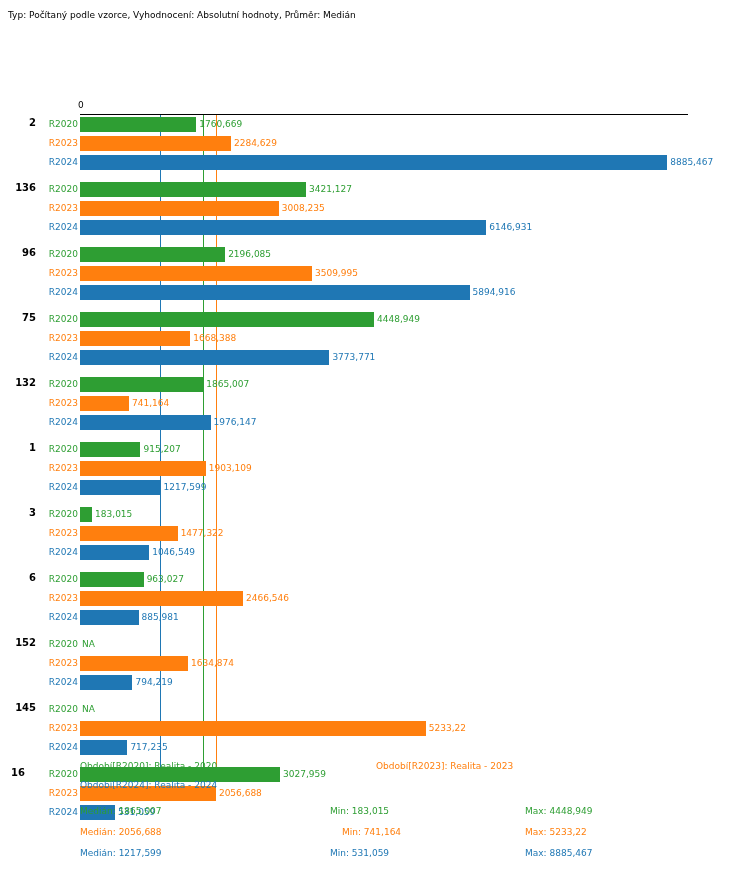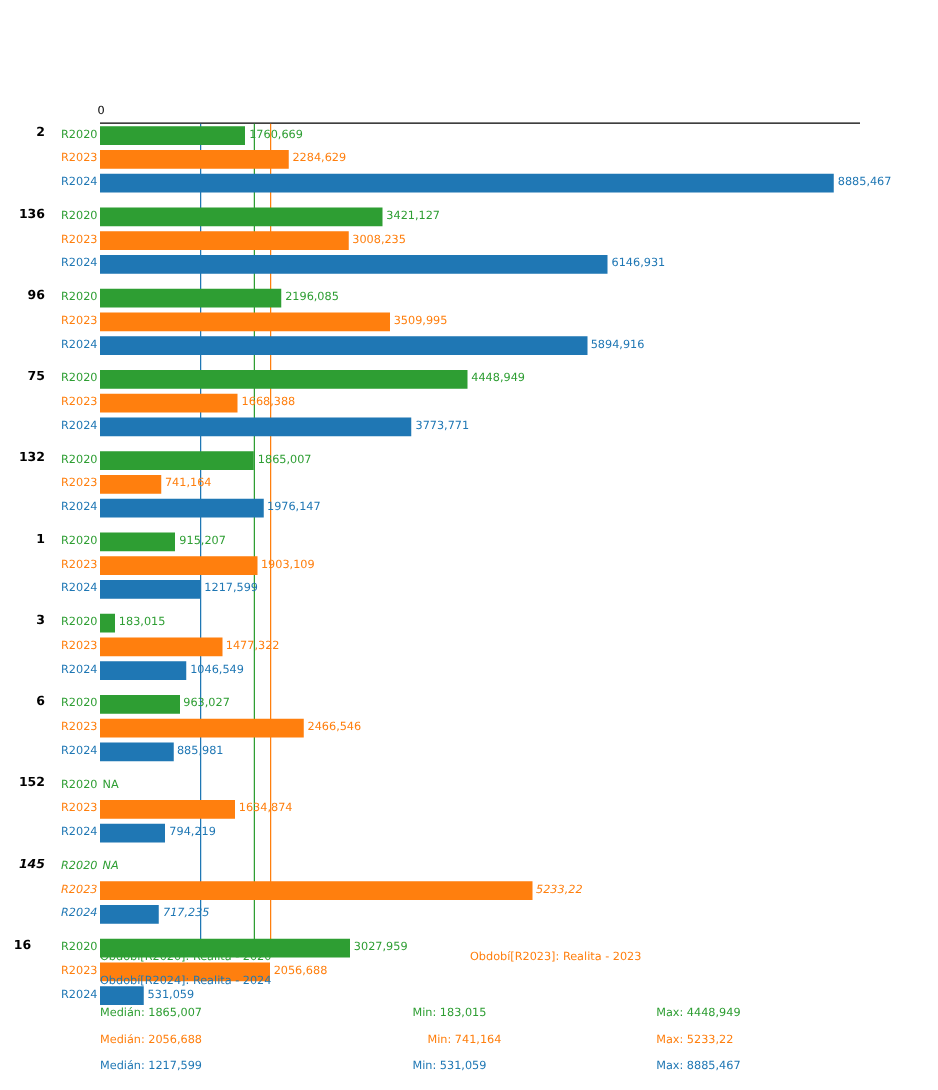--- a/index.html
+++ b/index.html
@@ -137,20 +137,21 @@
   .stat-cell {
     position: absolute;
     white-space: nowrap;
     line-height: 13px;
   }
 </style>
 </head>
 <body>
 
 <div class="header">
+  <div class="subtitle">Typ: Počítaný podle vzorce, Vyhodnocení: Absolutní hodnoty, Průměr: Medián</div>
 </div>
 
 <div class="chart-area" id="chart-area">
   <div class="axis-zero-label">0</div>
   <div class="axis-top"></div>
 <div class="vline" style="left: 203.253px; background: rgb(46, 158, 51);"></div>
     <div class="vline" style="left: 215.92px; background: rgb(255, 127, 14);"></div>
     <div class="vline" style="left: 160.467px; background: rgb(31, 119, 180);"></div>
     <div class="group" style="top: 87px; height: 57px;">
       <div class="group-label" style="top: 2px;">2</div>
@@ -306,21 +307,21 @@
         <div class="row-label" style="color: rgb(255, 127, 14);">R2023</div>
         <div class="bar" style="width: 108.044px; background: rgb(255, 127, 14);"></div>
         <div class="bar-value" style="left: 191.044px; color: rgb(255, 127, 14);">1634,874</div>
       </div>
       <div class="bar-row" style="top: 38px;">
         <div class="row-label" style="color: rgb(31, 119, 180);">R2024</div>
         <div class="bar" style="width: 52.4875px; background: rgb(31, 119, 180);"></div>
         <div class="bar-value" style="left: 135.488px; color: rgb(31, 119, 180);">794,219</div>
       </div>
     </div>
-    <div class="group" style="top: 672px; height: 57px; font-style: italic;">
+    <div class="group" style="top: 672px; height: 57px;">
       <div class="group-label" style="top: 2px;">145</div>
       <div class="bar-row" style="top: 0px;">
         <div class="row-label" style="color: rgb(46, 158, 51);">R2020</div>
         <div class="na-value" style="color: rgb(46, 158, 51);">NA</div>
       </div>
       <div class="bar-row" style="top: 19px;">
         <div class="row-label" style="color: rgb(255, 127, 14);">R2023</div>
         <div class="bar" style="width: 345.848px; background: rgb(255, 127, 14);"></div>
         <div class="bar-value" style="left: 428.848px; color: rgb(255, 127, 14);">5233,22</div>
       </div>

